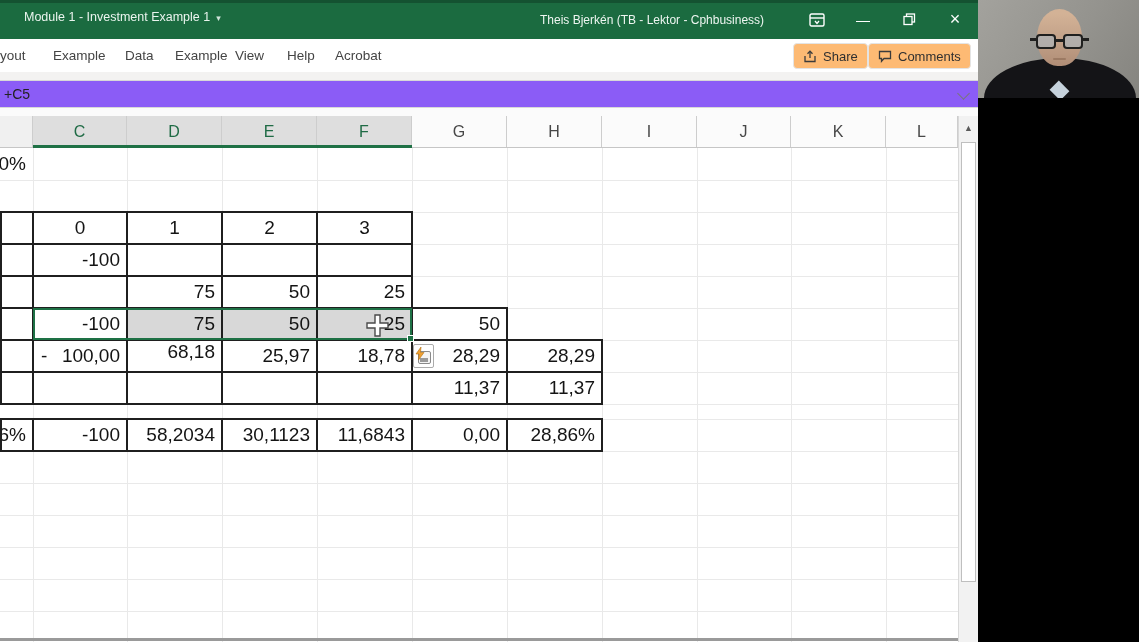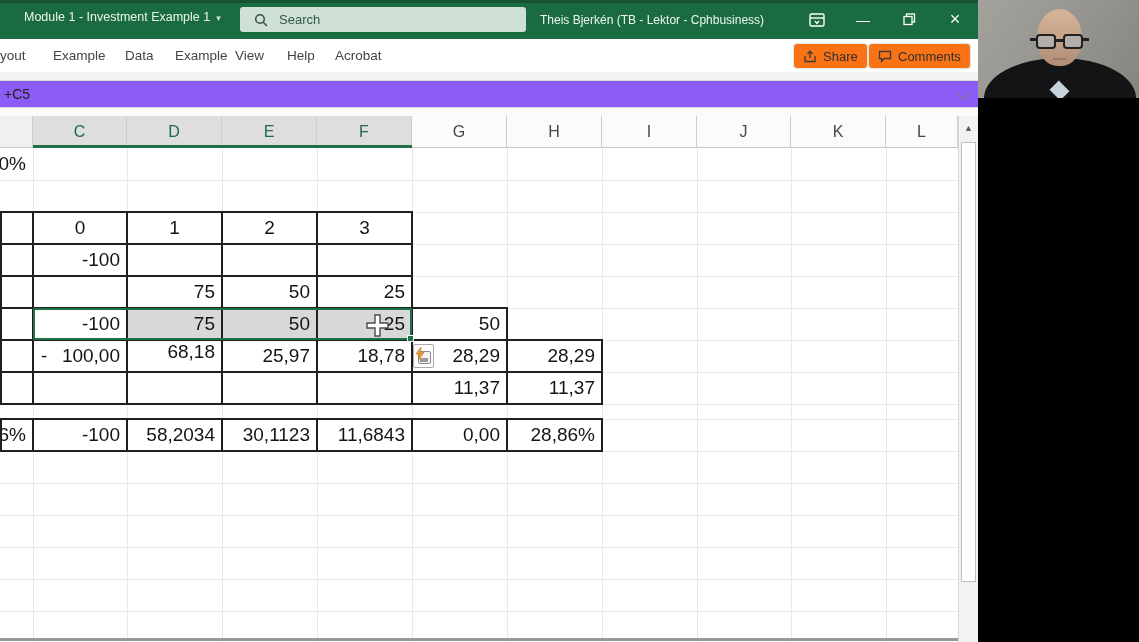--- a/index.html
+++ b/index.html
@@ -18,21 +18,21 @@
   .avatar { position:absolute; left:758px; top:8px; width:24px; height:24px; border-radius:50%; background:#5b8cea; color:#fff; font-size:10px; text-align:center; line-height:24px;margin-top:44px; }
   .winbtn { position:absolute; top:0; height:39px; width:34px; color:#ffffff; display:flex; align-items:center; justify-content:center; }
   .ribbondisp { left:800px; }
   .btn-min  { left:846px; font-size:14px; }
   .btn-rest { left:892px; }
   .btn-close{ left:938px; font-size:18px; }
 
   
   .ribbonrow { position:absolute; left:0; top:39px; width:978px; height:33px; background:#fff; }
   .rtab { position:absolute; top:0; height:33px; line-height:34px; font-size:13.5px; color:#444; white-space:nowrap; }
-  .rbtn { position:absolute; top:4px; height:26px; background:#f97316; border:1px solid #e4e4e4; border-radius:4px; display:flex; align-items:center; font-size:13px; color:#303030; padding:0 9px;justify-content:center; }
+  .rbtn { position:absolute; top:4px; height:26px; background:#fdba74; border:1px solid #e4e4e4; border-radius:4px; display:flex; align-items:center; font-size:13px; color:#303030; padding:0 9px;justify-content:center; }
   .rbtn svg { margin-right:6px; }
   .btn-share { left:793px; }
   .btn-comments { left:868px; }
   .strip1 { position:absolute; left:0; top:72px; width:978px; height:8px; background:#f3f2f1; }
 
   
   .formulabar { position:absolute; left:0; top:80px; width:978px; height:28px; background:#8b5cf6; border-top:1px solid #d8d8d8; border-bottom:1px solid #d8d8d8; }
   .fx-value { position:absolute; left:4px; top:0; height:26px; line-height:27px; font-size:14px; color:#222; }
   .fx-chev { position:absolute; left:959px; top:8px; width:9px; height:9px; border-right:1.6px solid #777; border-bottom:1.6px solid #777; transform:rotate(45deg); }
   .strip2 { position:absolute; left:0; top:108px; width:978px; height:8px; background:#fbfbfb; }
@@ -85,27 +85,20 @@
   .wc-collar { position:absolute; left:74px; top:84px; width:15px; height:13px; background:#c6d2dc; transform:rotate(45deg); }
 </style>
 </head>
 <body>
 
 <div class="stage">
 
   <div class="titlebar">
     <div class="tb-title">
       <span>Module 1 - Investment Example 1</span><span class="tb-caret">▾</span>
-    </div>
-    <div class="searchbox">
-      <svg width="14" height="14" viewBox="0 0 14 14">
-        <circle cx="6" cy="6" r="4.3" fill="none" stroke="#2f4f41" stroke-width="1.5"></circle>
-        <line x1="9.2" y1="9.2" x2="13" y2="13" stroke="#2f4f41" stroke-width="1.5"></line>
-      </svg>
-      <span class="search-label">Search</span>
     </div>
     <div class="tb-user">Theis Bjerkén (TB - Lektor - Cphbusiness)</div>
     <div class="avatar">TB</div>
     <div class="winbtn ribbondisp">
       <svg width="16" height="14" viewBox="0 0 16 14">
         <rect x="1" y="1" width="14" height="12" rx="1.5" fill="none" stroke="#fff" stroke-width="1.4"></rect>
         <line x1="1" y1="5" x2="15" y2="5" stroke="#fff" stroke-width="1.4"></line>
         <path d="M6 8 L8 10.5 L10 8" fill="none" stroke="#fff" stroke-width="1.3"></path>
       </svg>
     </div>

